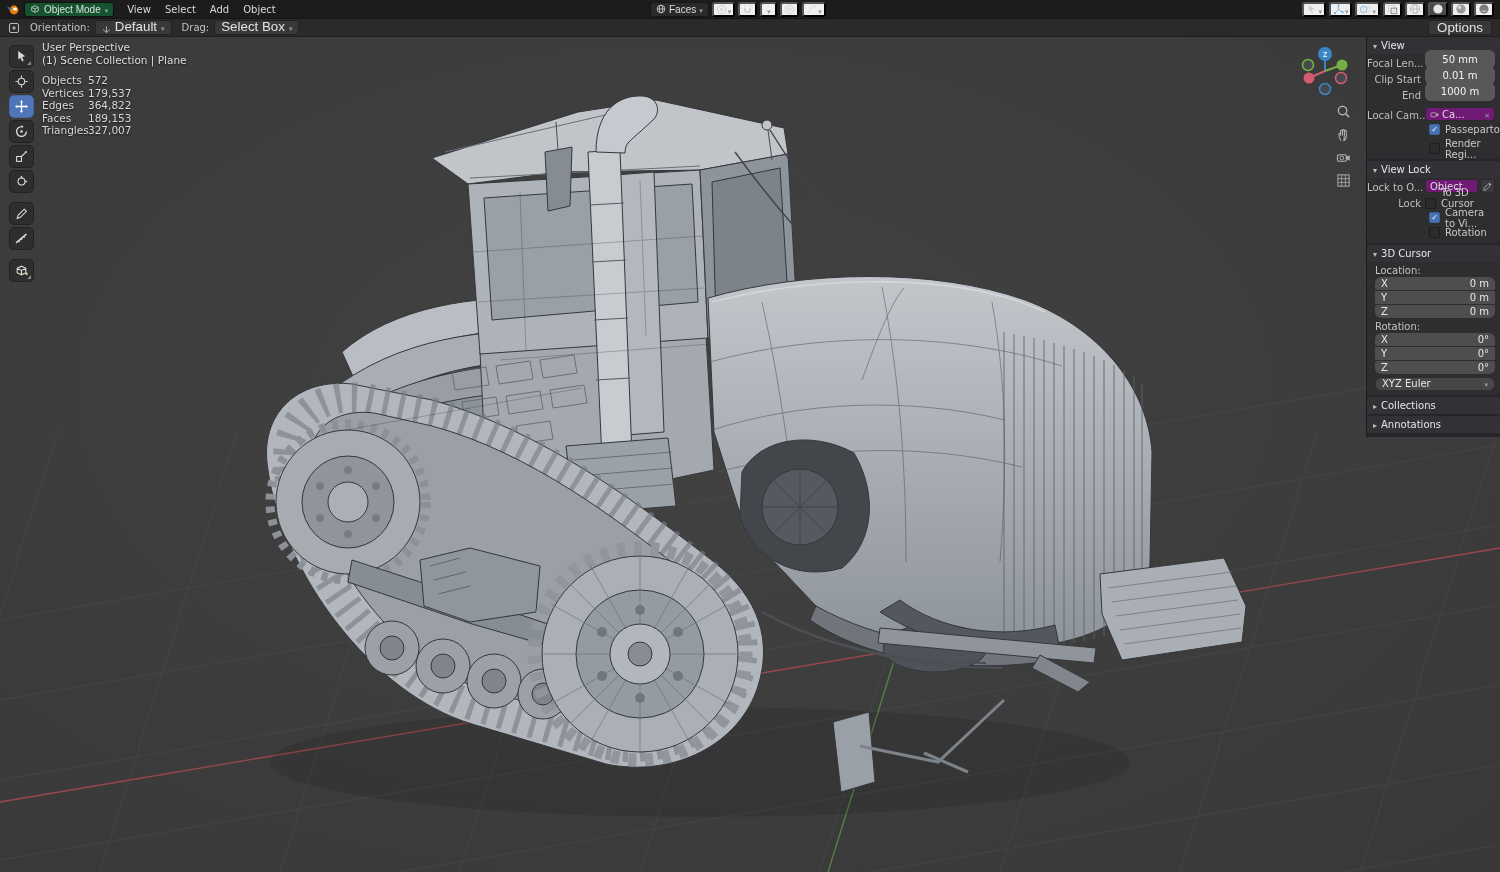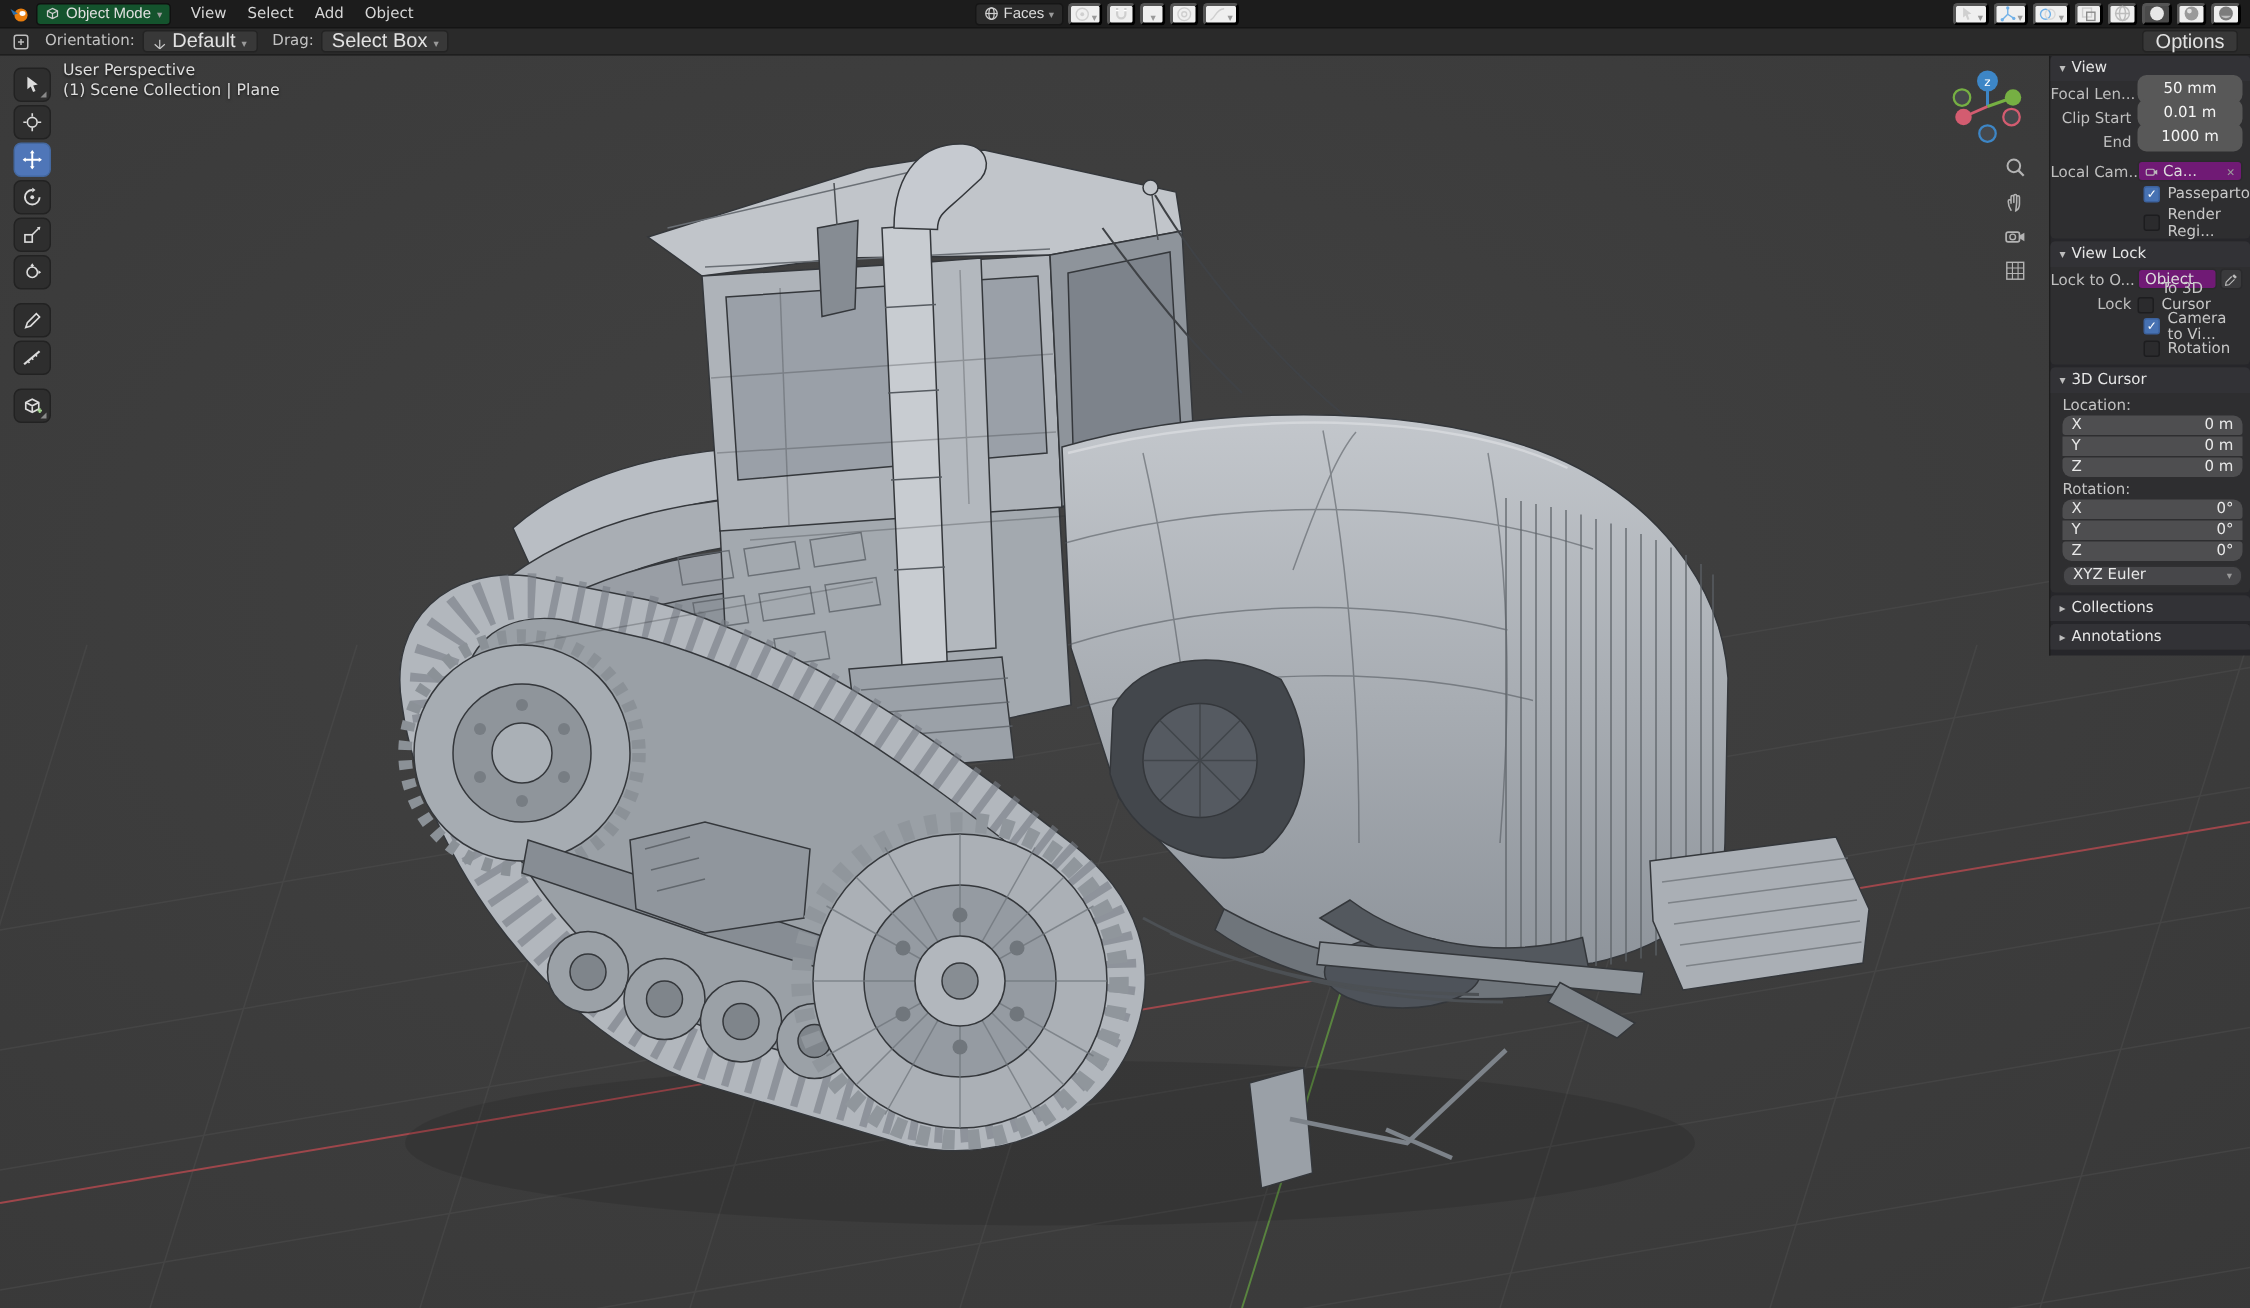--- a/index.html
+++ b/index.html
@@ -503,20 +503,32 @@
     <svg class="ic" width="13" height="13" viewBox="0 0 12 12">
         <path d="M2,4 L6,2 L10,4 L10,8 L6,10 L2,8 Z M2,4 L6,6 L10,4 M6,6 L6,10" fill="none" stroke="#dcdcdc"></path>
         <path d="M9.3,9 H12 M10.6,7.6 V10.4" stroke="#9fd08a" stroke-width="1.2"></path>
       </svg>
   </div>
 </div>
 
 <div class="viewport-info">
   <div>User Perspective</div>
   <div>(1) Scene Collection | Plane</div>
+  <div class="stats">
+    <span>Objects</span>
+      <span>572</span>
+    <span>Vertices</span>
+      <span>179,537</span>
+    <span>Edges</span>
+      <span>364,822</span>
+    <span>Faces</span>
+      <span>189,153</span>
+    <span>Triangles</span>
+      <span>327,007</span>
+  </div>
 </div>
 
 <div class="nav-gizmo">
   <svg width="58" height="58" viewBox="0 0 58 58">
     <line x1="29" y1="29" x2="29" y2="12" stroke="#3d86c6" stroke-width="2"></line>
     <line x1="29" y1="29" x2="13" y2="36" stroke="#d35c70" stroke-width="2"></line>
     <line x1="29" y1="29" x2="46" y2="23" stroke="#76b043" stroke-width="2"></line>
     <circle cx="29" cy="12" r="7" fill="#3d86c6"></circle>
     <text x="29" y="15" font-size="8" fill="#fff" text-anchor="middle">z</text>
     <circle cx="13" cy="36" r="5.5" fill="#d35c70"></circle>

